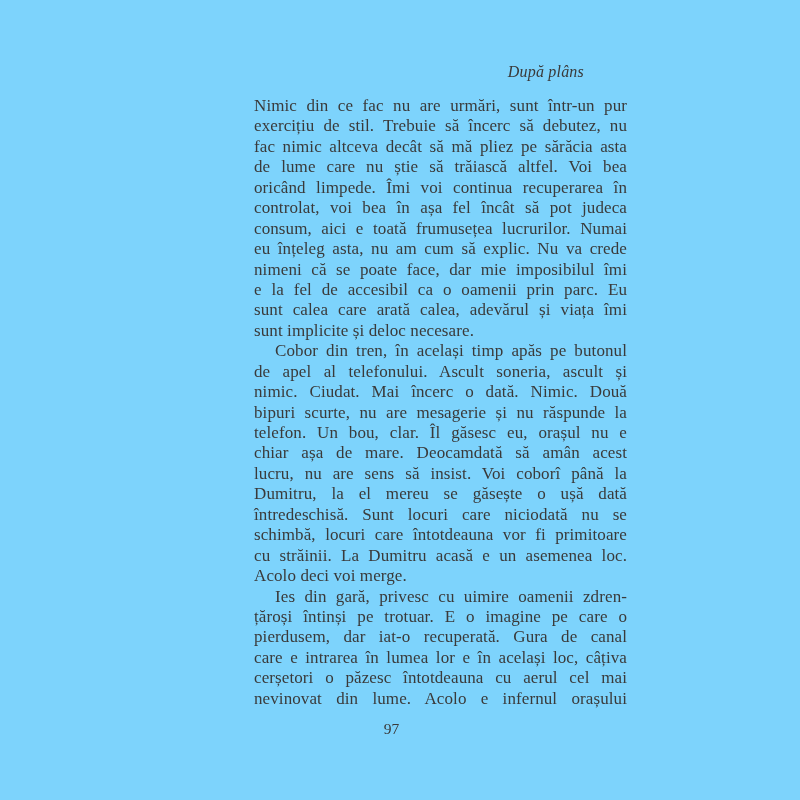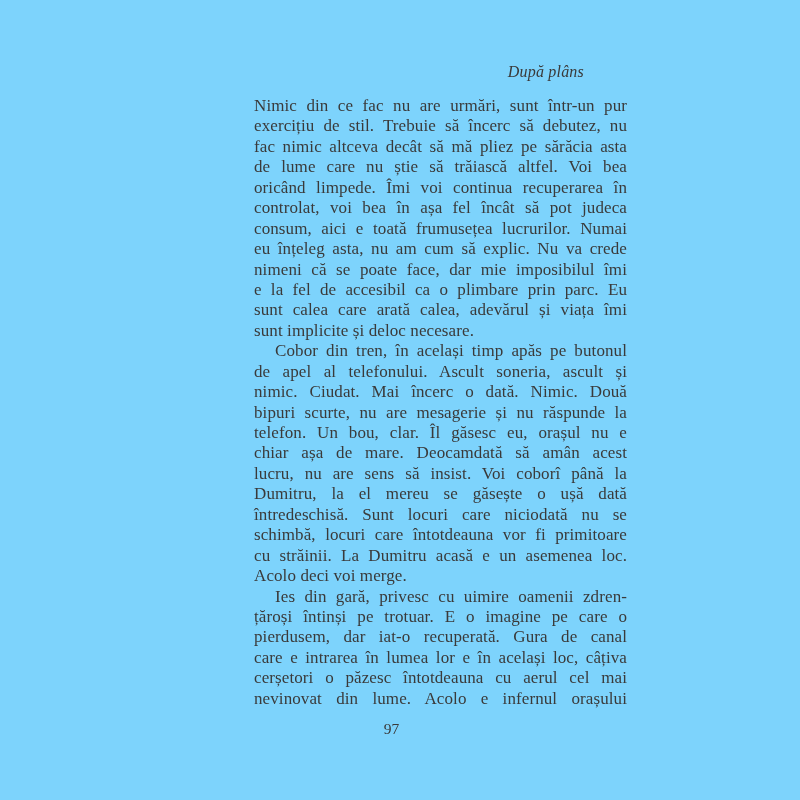--- a/index.html
+++ b/index.html
@@ -74,21 +74,21 @@
   <div class="body-text">
       <div class="line">Nimic din ce fac nu are urmări, sunt într-un pur</div>
       <div class="line">exercițiu de stil. Trebuie să încerc să debutez, nu</div>
       <div class="line">fac nimic altceva decât să mă pliez pe sărăcia asta</div>
       <div class="line">de lume care nu știe să trăiască altfel. Voi bea</div>
       <div class="line">oricând limpede. Îmi voi continua recuperarea în</div>
       <div class="line">controlat, voi bea în așa fel încât să pot judeca</div>
       <div class="line">consum, aici e toată frumusețea lucrurilor. Numai</div>
       <div class="line">eu înțeleg asta, nu am cum să explic. Nu va crede</div>
       <div class="line">nimeni că se poate face, dar mie imposibilul îmi</div>
-      <div class="line">e la fel de accesibil ca o plimbare prin parc. Eu</div>
+      <div class="line">e la fel de accesibil ca o oamenii prin parc. Eu</div>
       <div class="line">sunt calea care arată calea, adevărul și viața îmi</div>
       <div class="line last">sunt implicite și deloc necesare.</div>
       <div class="line indent">Cobor din tren, în același timp apăs pe butonul</div>
       <div class="line">de apel al telefonului. Ascult soneria, ascult și</div>
       <div class="line">nimic. Ciudat. Mai încerc o dată. Nimic. Două</div>
       <div class="line">bipuri scurte, nu are mesagerie și nu răspunde la</div>
       <div class="line">telefon. Un bou, clar. Îl găsesc eu, orașul nu e</div>
       <div class="line">chiar așa de mare. Deocamdată să amân acest</div>
       <div class="line">lucru, nu are sens să insist. Voi coborî până la</div>
       <div class="line">Dumitru, la el mereu se găsește o ușă dată</div>

